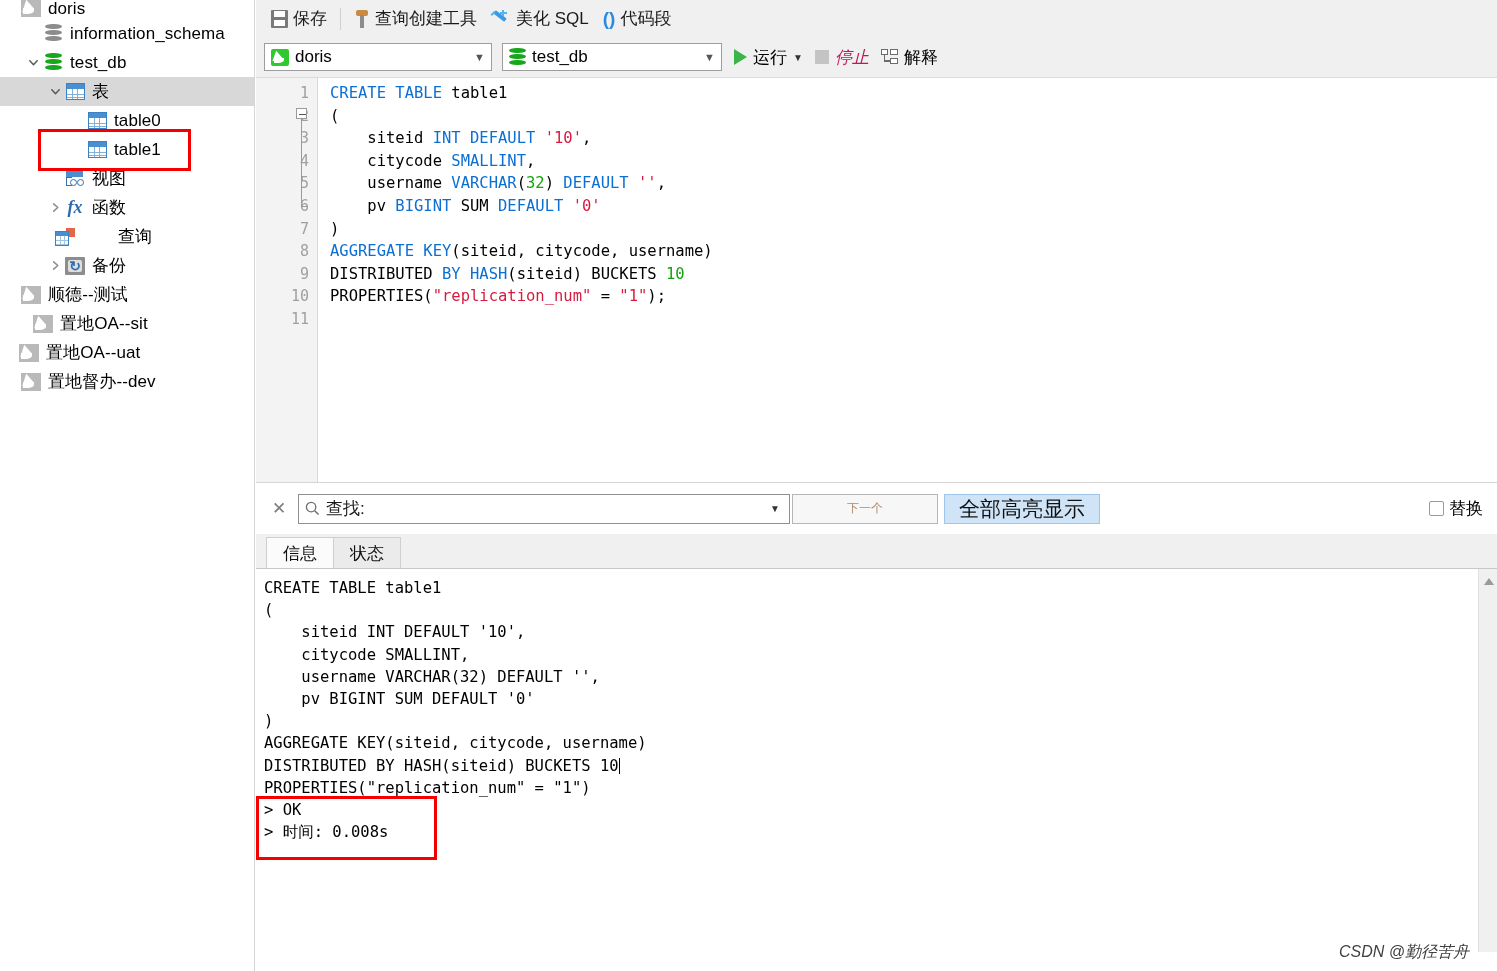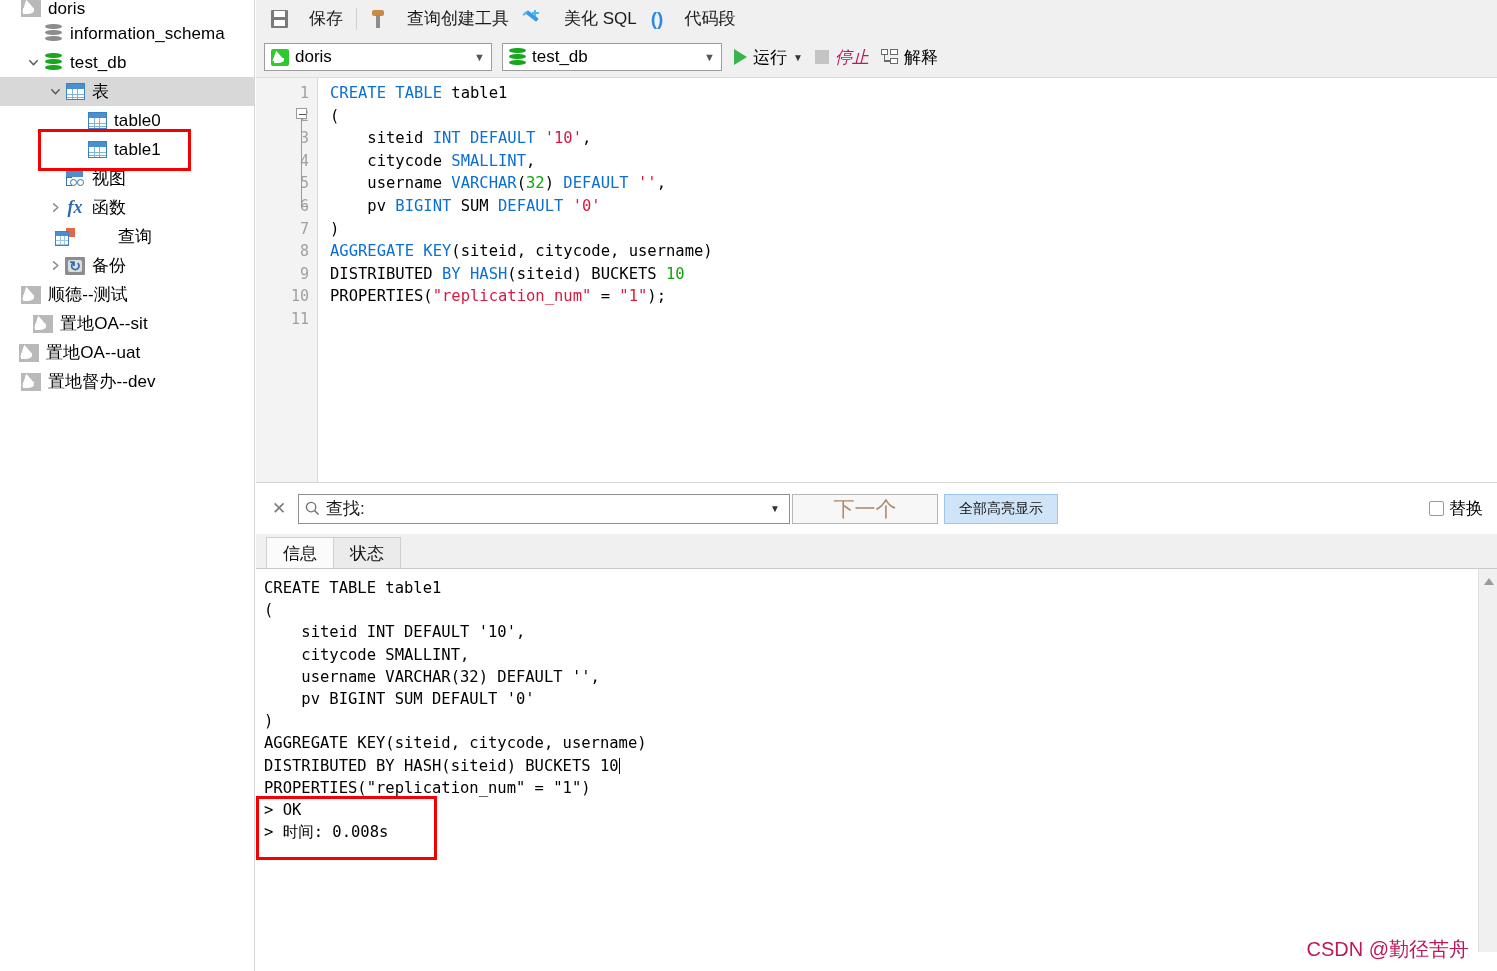--- a/index.html
+++ b/index.html
@@ -150,21 +150,20 @@
     padding-left: 8px;
   }
   .tb-btn {
     display: flex; align-items: center;
     height: 30px;
     padding: 0 7px;
     font-size: 17px;
     color: #1a1a1a;
     cursor: default;
     white-space: nowrap;
-    gap: 16px;
   }
   .tb-btn .tb-ico { margin-right: 5px; display:flex; align-items:center; }
   .tb-sep { width:1px; height:22px; background:#cfcfcf; margin:0 6px; }
 
   .save-ico { width:17px; height:18px; background:#7a7a7a; position:relative; border-radius:1px;}
   .save-ico::before{content:"";position:absolute;left:3px;top:1.5px;width:11px;height:6px;background:#ffffff;}
   .save-ico::after{content:"";position:absolute;left:3px;top:10px;width:11px;height:6px;background:#ffffff;}
 
   .hammer-ico{width:16px;height:18px;position:relative;}
   .hammer-ico::before{content:"";position:absolute;left:2px;top:0;width:12px;height:6px;background:#c98a44;border-radius:2px;}
@@ -312,31 +311,31 @@
     margin-left: 6px;
   }
   #find-input-wrap .mag { margin-right:6px; display:flex; }
   #find-placeholder { flex:1; font-size:17px; color:#1a1a1a; }
   #find-drop { font-size:10px; color:#333; padding: 0 5px; }
   #btn-next {
     width: 146px; height: 30px;
     border: 1px solid #b6b6b6;
     background: #f7f7f7;
     color: #b08a6a;
-    font-size: 21px;
+    font-size: 12px;
     display:flex;align-items:center;justify-content:center;
     margin-left: 2px;
     cursor: default;
   }
   #btn-highlight {
     height: 30px;
     border: 1px solid #9dc6ea;
     background: #cfe4f7;
     color: #111;
-    font-size: 14px;
+    font-size: 21px;
     display:flex;align-items:center;justify-content:center;
     padding: 0 14px;
     margin-left: 6px;
     cursor: default;
   }
   #replace-wrap {
     margin-left: auto;
     display:flex; align-items:center;
     font-size: 17px;
   }
@@ -399,22 +398,23 @@
   #out-scroll .up-arrow{
     position:absolute; left:5px; top:9px;
     width:0;height:0;
     border-left:5px solid transparent;
     border-right:5px solid transparent;
     border-bottom:7px solid #9a9a9a;
   }
 
   #watermark {
     position:absolute; right: 28px; bottom: 8px;
-    font-size: 20px; color:#be185d;
+    font-size: 16px; color:#404040;
     white-space: nowrap;
+    font-style: italic;
   }
 </style>
 </head>
 <body>
 
 <div id="app">
 
   <div id="sidebar">
     <div id="tree">
         <div class="tree-row" style="height: 19px; align-items: flex-end; padding-left: 2px;">

